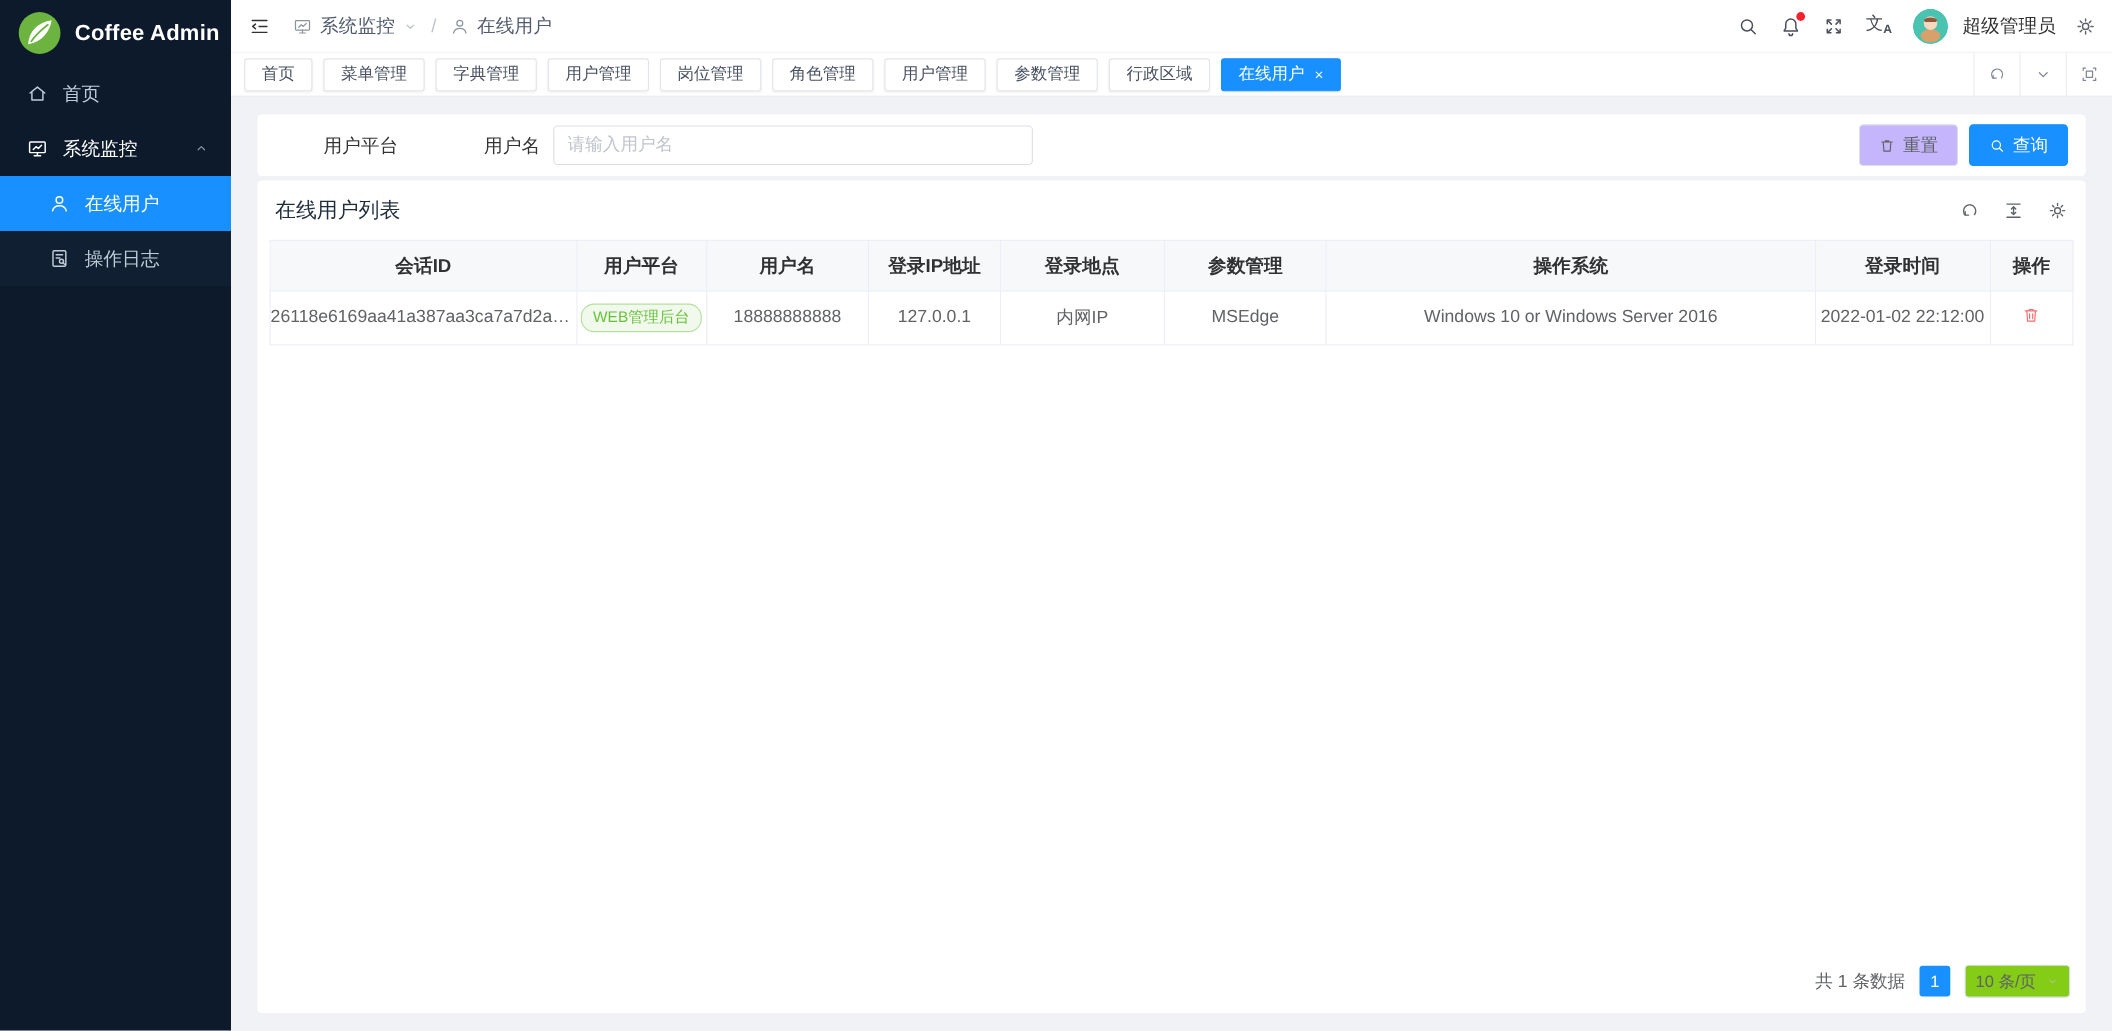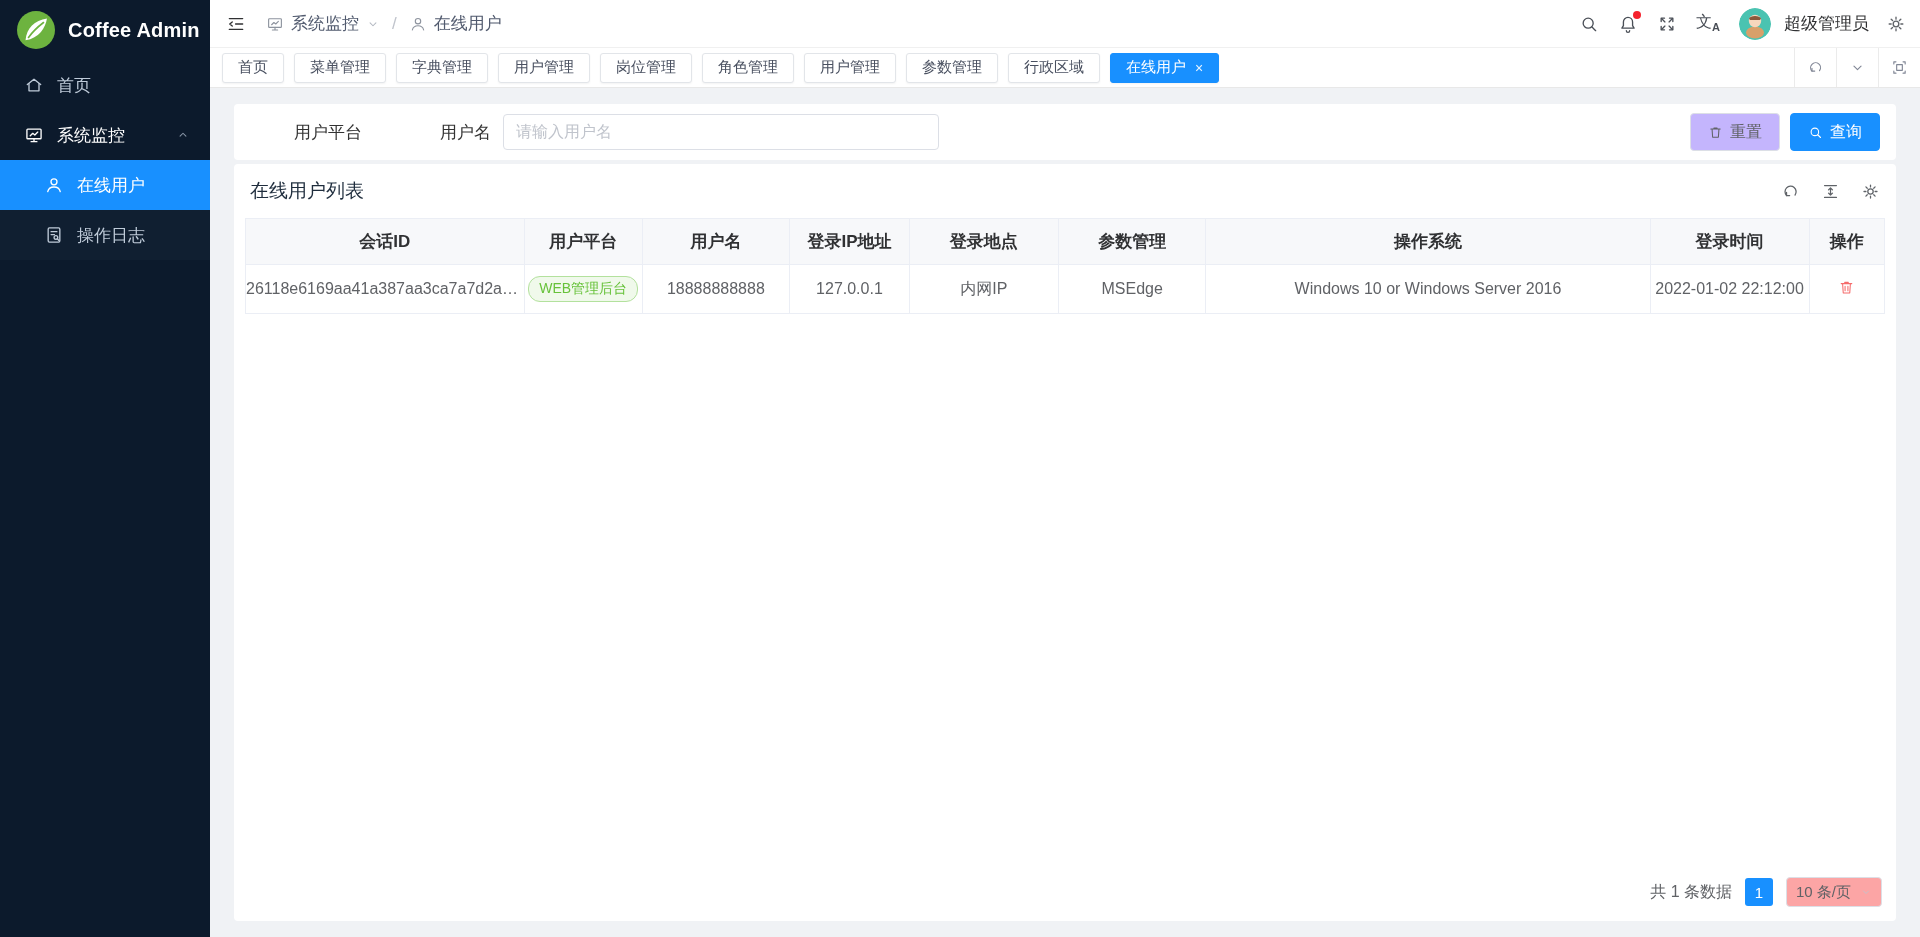--- a/index.html
+++ b/index.html
@@ -112,21 +112,21 @@
   .trash-svg { width:17px; height:17px; stroke:currentColor; fill:none; stroke-width:1.5;
     stroke-linecap:round; stroke-linejoin:round; }
   .card-spacer { flex:1; }
   .pagination { display:flex; align-items:center; justify-content:flex-end; gap:13px;
     padding:0 14px 14px 0; flex-shrink:0; }
   .pg-total { font-size:16px; color:#606266;text-align:right; }
   .pg-page { width:28px; height:28px; background:#1890ff; color:#fff; border-radius:3px;
     display:flex; align-items:center; justify-content:center; font-size:15px; cursor:pointer; }
   .pg-size { height:30px; min-width:96px; border:1px solid #dcdfe6; border-radius:4px;
     display:flex; align-items:center; justify-content:space-between; padding:0 9px;
-    font-size:15px; color:#606266; cursor:pointer; gap:6px; background:#fca5a5; }
+    font-size:15px; color:#606266; cursor:pointer; gap:6px; background:#84cc16; }
   .pg-chev { width:12px; height:12px; stroke:#c0c4cc; fill:none; stroke-width:1.8;
     stroke-linecap:round; stroke-linejoin:round; }
   .sel-chev { width:14px; height:14px; stroke:#c0c4cc; fill:none; stroke-width:1.8;
     stroke-linecap:round; stroke-linejoin:round; }
 </style>
 </head>
 <body>
 
 <div class="app">
 

